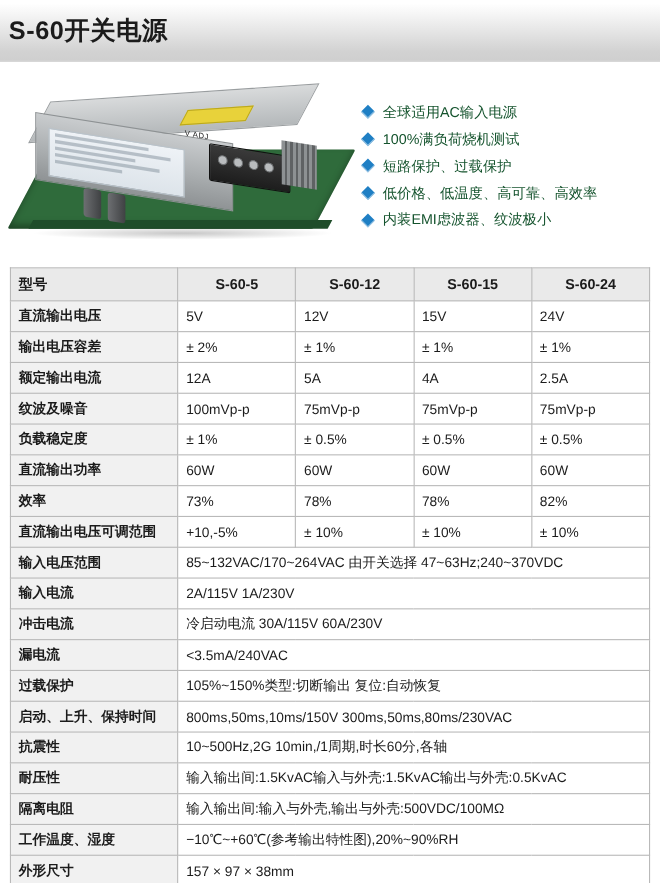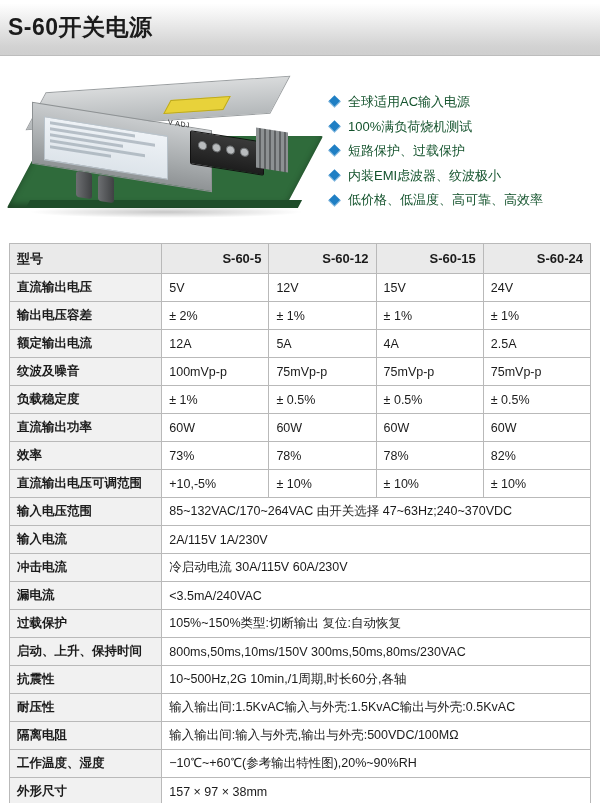--- a/index.html
+++ b/index.html
@@ -225,21 +225,21 @@
     color: #1b1b1b;
   }
   td.rowlabel {
     width: 152px;
     background: #f1f1f1;
     font-weight: bold;
   }
   tr.headrow td {
     background: #eaeaea;
     font-weight: bold;
-    text-align: right;
+    text-align: center;
     height: 30px;
     font-size: 13px;
   }
   tr.headrow td.rowlabel {
     text-align: left;
     background: #eaeaea;
   }
   td.val {
     width: 107px;
   }
@@ -295,25 +295,25 @@
     <div class="feature-row">
       <span class="diamond"></span>
       <span class="feature-text">100%满负荷烧机测试</span>
     </div>
     <div class="feature-row">
       <span class="diamond"></span>
       <span class="feature-text">短路保护、过载保护</span>
     </div>
     <div class="feature-row">
       <span class="diamond"></span>
-      <span class="feature-text">内装EMI虑波器、纹波极小</span>
+      <span class="feature-text">低价格、低温度、高可靠、高效率</span>
     </div>
     <div class="feature-row">
       <span class="diamond"></span>
-      <span class="feature-text">低价格、低温度、高可靠、高效率</span>
+      <span class="feature-text">内装EMI虑波器、纹波极小</span>
     </div>
   </div>
 </div>
 
 <table class="spec">
   <tbody id="spec-body">
       <tr class="headrow">
         <td class="rowlabel">型号</td>
         <td class="val">S-60-5</td>
         <td class="val">S-60-12</td>

